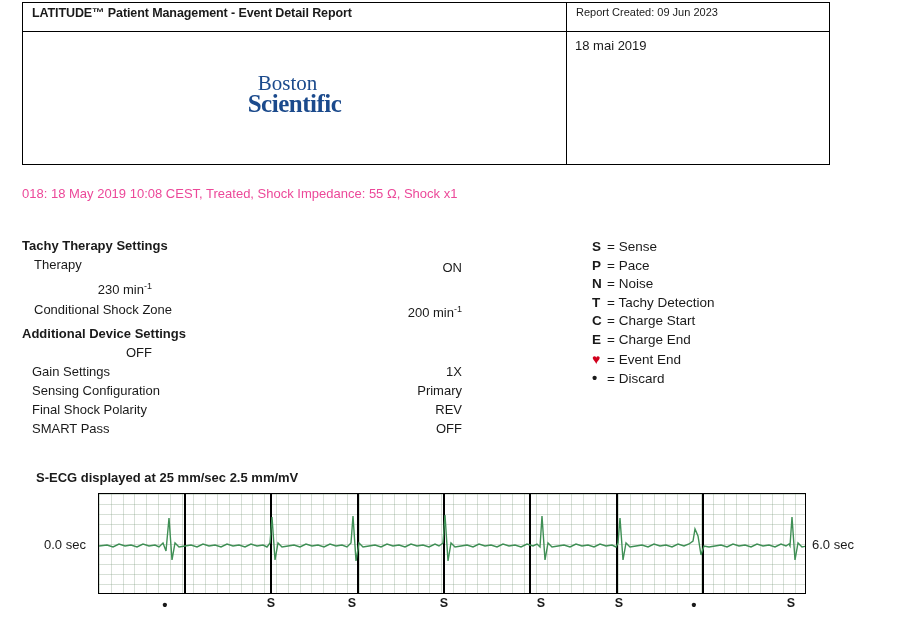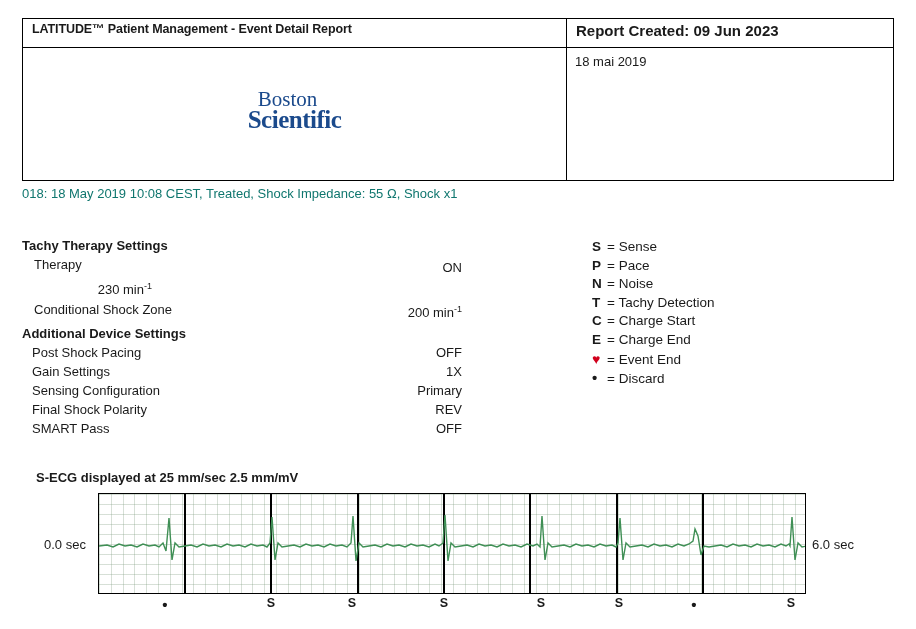--- a/index.html
+++ b/index.html
@@ -13,43 +13,43 @@
     font-family: "Liberation Sans", sans-serif;
     color: #1a1a1a;
     position: relative;
     overflow: hidden;
   }
 
   
   .header-table {
     position: absolute;
     left: 22px;
-    top: 18px;
-    width: 872px;
+    top: 2px;
+    width: 808px;
     border-collapse: collapse;
     padding-left: 16px;
   }
   .header-table td {
     border: 1px solid #000;
     vertical-align: top;
     padding: 0;
   }
   .hdr-title-cell {
     height: 22px;
     width: 534px;
     padding: 3px 0 3px 9px !important;
     font-size: 12.5px;
     font-weight: bold;
     letter-spacing: -0.1px;
   }
   .hdr-date-cell {
     height: 22px;
     padding: 3px 0 3px 9px !important;
-    font-size: 15px;
-    font-weight: bold;
+    font-size: 11px;
+    font-weight: normal;
   }
   .logo-cell {
     height: 132px;
     width: 145px;
     text-align: center;
     vertical-align: middle !important;
   }
   .body-cell {
     padding: 6px 0 0 8px !important;
     font-size: 13px;
@@ -78,21 +78,21 @@
     display: block;
     font-weight: bold;
   }
 
   
   .event-line {
     position: absolute;
     left: 22px;
     top: 186px;
     font-size: 13px;
-    color: #0f766e;
+    color: #ec4899;
   }
 
   
   .settings {
     position: absolute;
     left: 22px;
     top: 238px;
     width: 440px;
     font-size: 13px;
   }
@@ -246,21 +246,20 @@
     <div class="val"><span>230 min</span><sup>-1</sup></div>
   </div>
   <div class="row bold indent">
     <div class="lbl">Conditional Shock Zone</div>
     <div class="val"><span>200 min</span><sup>-1</sup></div>
   </div>
 
   <div class="sect-title" style="margin-top:4px">Additional Device Settings</div>
 
   <div class="row indent2">
-    <div class="lbl">Post Shock Pacing</div>
     <div class="val">OFF</div>
   </div>
   <div class="row indent2">
     <div class="lbl">Gain Settings</div>
     <div class="val">1X</div>
   </div>
   <div class="row indent2">
     <div class="lbl">Sensing Configuration</div>
     <div class="val">Primary</div>
   </div>

